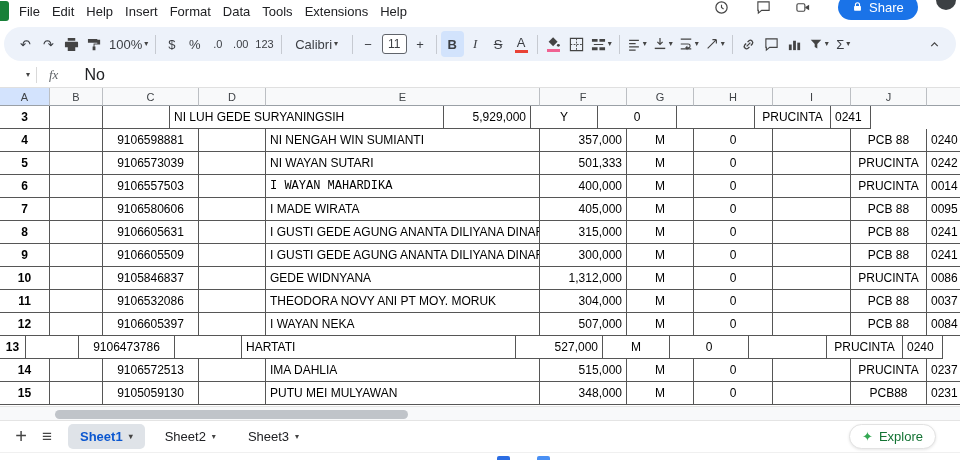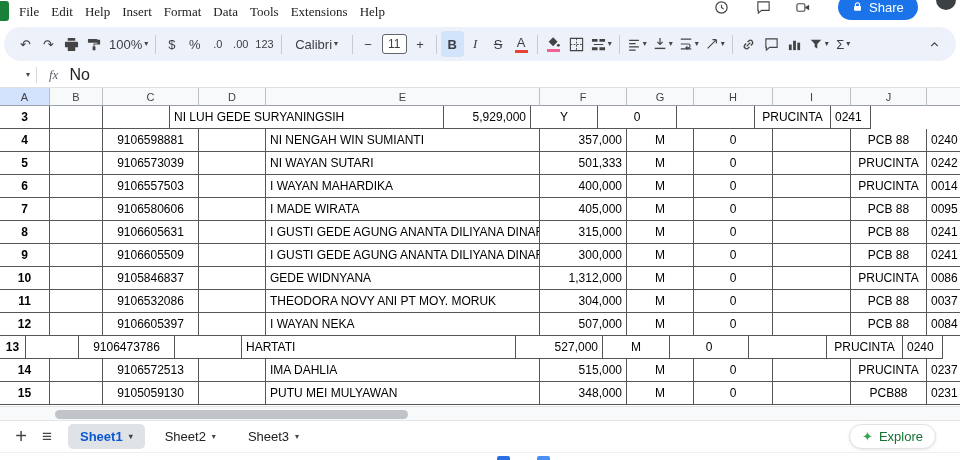--- a/index.html
+++ b/index.html
@@ -3,21 +3,21 @@
 <meta charset="utf-8">
 <style>
   * { margin:0; padding:0; box-sizing:border-box; }
   html,body { background:#fff; }
   #app { position:relative; width:960px; height:460px; overflow:hidden; background:#fff;
          font-family:"Liberation Sans", sans-serif; color:#202124; }
 
   
   .menubar { position:absolute; top:0; left:0; width:960px; height:26px; background:#fff; }
   .logo-sliver { position:absolute; left:0; top:1px; width:9px; height:20px; background:#188038; border-radius:0 3px 3px 0; }
-  .menus { position:absolute; left:13px; top:2px; display:flex;font-family:Liberation Serif, serif; }
+  .menus { position:absolute; left:13px; top:2px; display:flex; }
   .menu-item { font-size:13px; padding:2px 6px; border-radius:4px; color:#202124; cursor:default; }
   .icon-abs { position:absolute; top:0; width:18px; height:16px; display:flex; align-items:flex-start; justify-content:center; }
   .share-btn { position:absolute; left:838px; top:-6px; height:26px; display:flex; align-items:center; gap:6px;
                background:#1a73e8; color:#fff; border-radius:14px; padding:0 14px; font-size:13px; }
   .avatar { position:absolute; left:936px; top:-10px; width:20px; height:20px; border-radius:50%; background:#3c4043; }
 
   
   .toolbar { position:absolute; top:27px; left:4px; width:952px; height:34px; background:#edf2fa;
              border-radius:17px; display:flex; align-items:center; padding:0 10px; font-size:13px; color:#3b3e43; }
   .tbtn { min-width:23px; height:26px; display:flex; align-items:center; justify-content:center;
@@ -33,21 +33,21 @@
   .stacked { display:flex; flex-direction:column; align-items:center; justify-content:center; line-height:1; }
   .colorbar-red { width:13px; height:3px; background:#e94235; margin-top:1px; }
   .colorbar-pink { width:13px; height:3px; background:#f06292; margin-top:1px; }
   .push-right { margin-left:auto; }
 
   
   .formulabar { position:absolute; top:62px; left:0; width:960px; height:26px; background:#fff;
                 border-bottom:1px solid #e0e0e0; display:flex; align-items:center; }
   .namebox { width:36px; display:flex; justify-content:flex-end; align-items:center; padding-right:6px; height:100%; }
   .fdiv { width:1px; height:16px; background:#d9d9d9; }
-  .fx { font-family:"Liberation Serif", serif; font-style:italic; color:#5f6368; font-size:13px; margin:0 11px 0 12px; }
+  .fx { font-family:"Liberation Serif", serif; font-style:italic; color:#5f6368; font-size:13px; margin:0 26px 0 12px; }
   .fvalue { font-size:16px; color:#202124; }
 
   
   .grid { position:absolute; top:88px; left:0; width:960px; overflow:hidden; }
   .hrow { display:flex; height:18px; }
   .hcell { flex:none; background:#f8f9fa; border-right:1px solid #bcbfc3; border-bottom:1px solid #9aa0a6;
            font-size:11px; color:#3f4347; display:flex; align-items:center; justify-content:center; }
   .hcell.sel { background:#d3e3fd; }
   .drow { display:flex; height:23px; }
   .cell { flex:none; background:#fff; border-right:1px solid #565656; border-bottom:1px solid #565656;
@@ -313,21 +313,21 @@
           <div class="cell" style="width: 79px; justify-content: center;">0</div>
           <div class="cell" style="width: 78px; justify-content: center;"></div>
           <div class="cell" style="width: 76px; justify-content: center;">PRUCINTA</div>
           <div class="cell" style="width: 40px; justify-content: flex-start;">0242</div>
         </div>
         <div class="drow">
           <div class="cell rownum" style="width: 50px; justify-content: center;">6</div>
           <div class="cell" style="width: 53px; justify-content: center;"></div>
           <div class="cell" style="width: 96px; justify-content: center;">9106557503</div>
           <div class="cell" style="width: 67px; justify-content: center;"></div>
-          <div class="cell" style="width: 274px; justify-content: flex-start;">I WAYAN MAHARDIKA</div>
+          <div class="cell" style="width: 274px; justify-content: flex-start; font-family: Liberation Mono, monospace;">I WAYAN MAHARDIKA</div>
           <div class="cell" style="width: 87px; justify-content: flex-end;">400,000</div>
           <div class="cell" style="width: 67px; justify-content: center;">M</div>
           <div class="cell" style="width: 79px; justify-content: center;">0</div>
           <div class="cell" style="width: 78px; justify-content: center;"></div>
           <div class="cell" style="width: 76px; justify-content: center;">PRUCINTA</div>
           <div class="cell" style="width: 40px; justify-content: flex-start;">0014</div>
         </div>
         <div class="drow">
           <div class="cell rownum" style="width: 50px; justify-content: center;">7</div>
           <div class="cell" style="width: 53px; justify-content: center;"></div>

